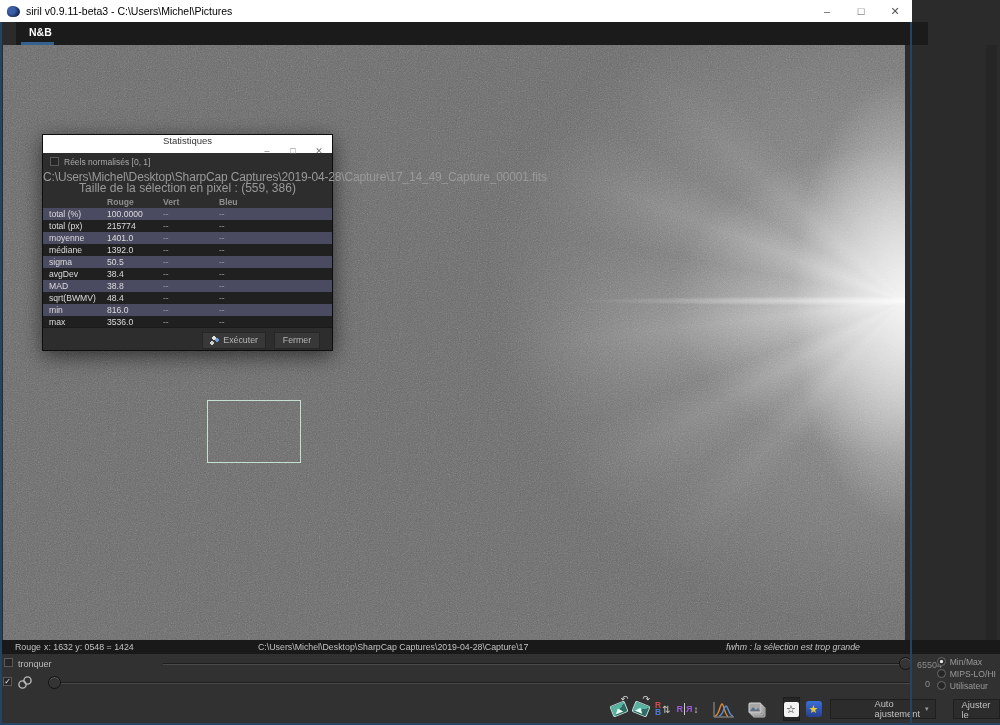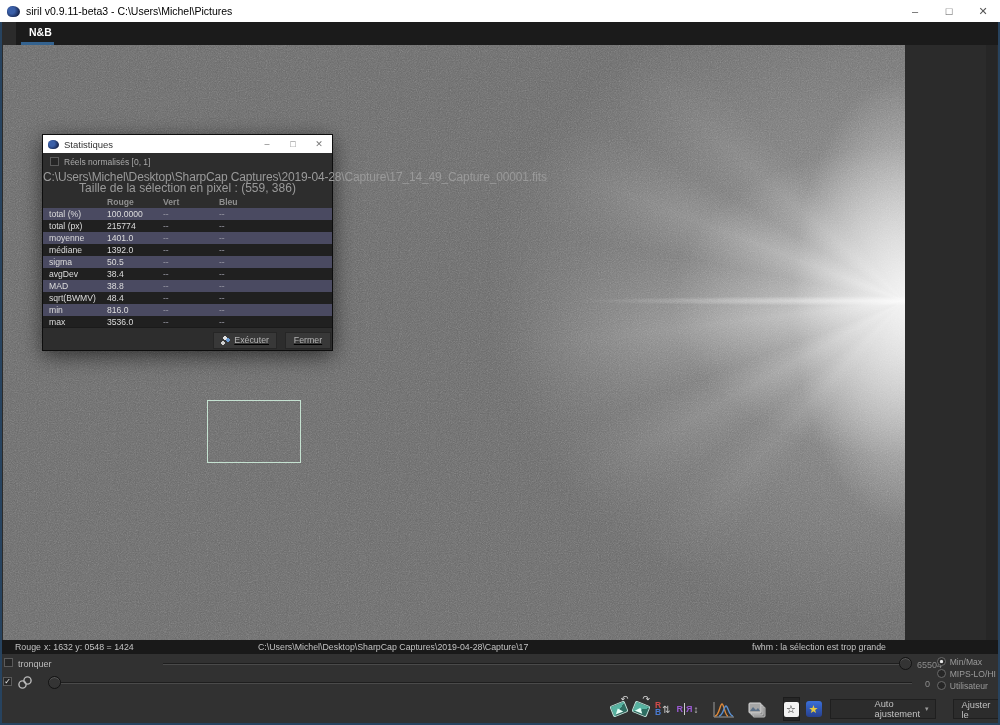--- a/index.html
+++ b/index.html
@@ -1,18 +1,18 @@
 <!DOCTYPE html>
 <html><head>
 <meta charset="utf-8">
 <style>
   * { margin:0; padding:0; box-sizing:border-box; }
   html,body { width:1000px; height:725px; background:#2b2b2b; overflow:hidden;
               font-family:"Liberation Sans","DejaVu Sans",sans-serif; }
-  .window { position:absolute; left:0; top:0; width:1000px; height:725px; background:#2b2b2b; }
+  .window { position:absolute; left:0; top:0; width:912px; height:725px; background:#2b2b2b; }
 
   
   .titlebar { position:absolute; left:0; top:0; width:100%; height:22px; background:#ffffff;
               display:flex; align-items:center; font-size:10.5px; color:#000; }
   .app-icon { width:13px; height:11px; margin:0 6px 0 7px; border-radius:45% 55% 50% 40%;
               background:radial-gradient(circle at 35% 40%, #3a5fa8 0 30%, #16244d 75%); }
   .win-btns { margin-left:auto; display:flex; height:100%; }
   .win-btn { width:34px; height:100%; display:flex; align-items:center; justify-content:center;
              color:#555; font-size:11px; }
   .border-line { position:absolute; background:#27435f; z-index:50; }
@@ -42,21 +42,21 @@
       radial-gradient(ellipse 300px 200px at 100% 43%, rgba(255,255,255,0.55), rgba(255,255,255,0) 78%),
       radial-gradient(ellipse 560px 440px at 100% 43%, rgba(255,255,255,0.28), rgba(255,255,255,0.08) 55%, rgba(255,255,255,0) 75%); }
   .selection-rect { position:absolute; left:204px; top:355px; width:94px; height:63px;
     border:1px solid rgba(210,245,225,0.85); background:transparent; }
   .scroll-trough { position:absolute; right:3px; top:0; width:11px; height:595px; background:#262626; }
 
   
   .dialog { position:absolute; left:42px; top:134px; width:291px; height:217px; background:#2d2d2d;
             border:1px solid #0d0d0d; box-shadow:0 5px 20px rgba(0,0,0,.6); z-index:10; }
   .dlg-titlebar { position:absolute; left:0; top:0; width:100%; height:18px; background:#ffffff;
-                  display:flex; align-items:center; font-size:9.5px; color:#333; }
+                  display:flex; align-items:center; font-size:9.5px; color:#333;flex-direction:column; }
   .dlg-icon { width:11px; height:9px; margin:0 5px; border-radius:45% 55% 50% 40%;
               background:radial-gradient(circle at 35% 40%, #3a5fa8 0 30%, #16244d 75%); }
   .dlg-btns { margin-left:auto; display:flex; height:100%; }
   .dlg-btn { width:26px; height:100%; display:flex; align-items:center; justify-content:center;
              color:#777; font-size:9px; }
   .dlg-body { position:absolute; left:0; top:18px; width:100%; height:199px; }
   .dlg-check-row { position:absolute; left:7px; top:4px; display:flex; align-items:flex-start; gap:5px;
                    color:#a9a9a9; font-size:8.5px; }
   .checkbox { width:9px; height:9px; background:#262626; border:1px solid #5a5a5a; display:flex;
               align-items:center; justify-content:center; color:#eee; font-size:8px; line-height:8px; }
@@ -71,37 +71,37 @@
   .c1 { width:56px; }
   .c2 { width:56px; }
   .c3 { flex:1; }
   .trow { color:#dcdcdc; }
   .trow .dash { color:#9a9aa6; }
   .trow:nth-child(odd)  { background:#202020; }
   .trow:nth-child(even) { background:#4a4a61; }
   .thead .c1,.thead .c2,.thead .c3 { font-weight:bold; }
 
   .dlg-footer { position:absolute; left:0; bottom:0; width:100%; height:25px; border-top:1px solid #1a1a1a;
-                display:flex; align-items:center; justify-content:flex-end; gap:8px; padding-right:1px;text-decoration:underline; }
+                display:flex; align-items:center; justify-content:flex-end; gap:8px; padding-right:12px; }
   .dlg-button { height:17px; min-width:46px; background:#383838; border:1px solid #262626; color:#b5b5b5;
                 font-size:8.8px; display:flex; align-items:center; justify-content:center; gap:4px; padding:0 7px; }
   .exec-ico { width:9px; height:9px; display:inline-block;
               background:
                 radial-gradient(circle 2px at 2px 7px, #cfcfcf 1.6px, transparent 2px),
                 radial-gradient(circle 2px at 7px 4px, #6f9fd8 1.6px, transparent 2px),
                 radial-gradient(circle 2px at 4px 2px, #e0e0e0 1.6px, transparent 2px); }
 
   
   .statusbar { position:absolute; left:0; top:640px; width:1000px; height:14px; background:#191919;
                color:#c3c3c3; font-size:8.8px; }
   .statusbar span { position:absolute; top:2px; white-space:nowrap; }
   .sb-channel { left:15px; }
   .sb-coords  { left:44px; }
   .sb-path    { left:258px; }
-  .sb-fwhm    { left:752px; }
+  .sb-fwhm    { left:726px;font-style:italic; }
 
   
   .controls { position:absolute; left:0; top:654px; width:1000px; height:41px; background:#313131; }
   .ctl-row1 { position:absolute; left:0; top:2px; width:100%; height:16px; }
   .ctl-row2 { position:absolute; left:0; top:19px; width:100%; height:20px; }
   .truncate-box { position:absolute; left:4px; top:2px; }
   .truncate-label { position:absolute; left:18px; top:3px; color:#bdbdbd; font-size:9px; }
   .slider { position:absolute; height:14px; }
   .slider .track { position:absolute; left:0; right:0; top:6px; height:2px; background:#1e1e1e;
                    border-bottom:1px solid #4a4a4a; }

